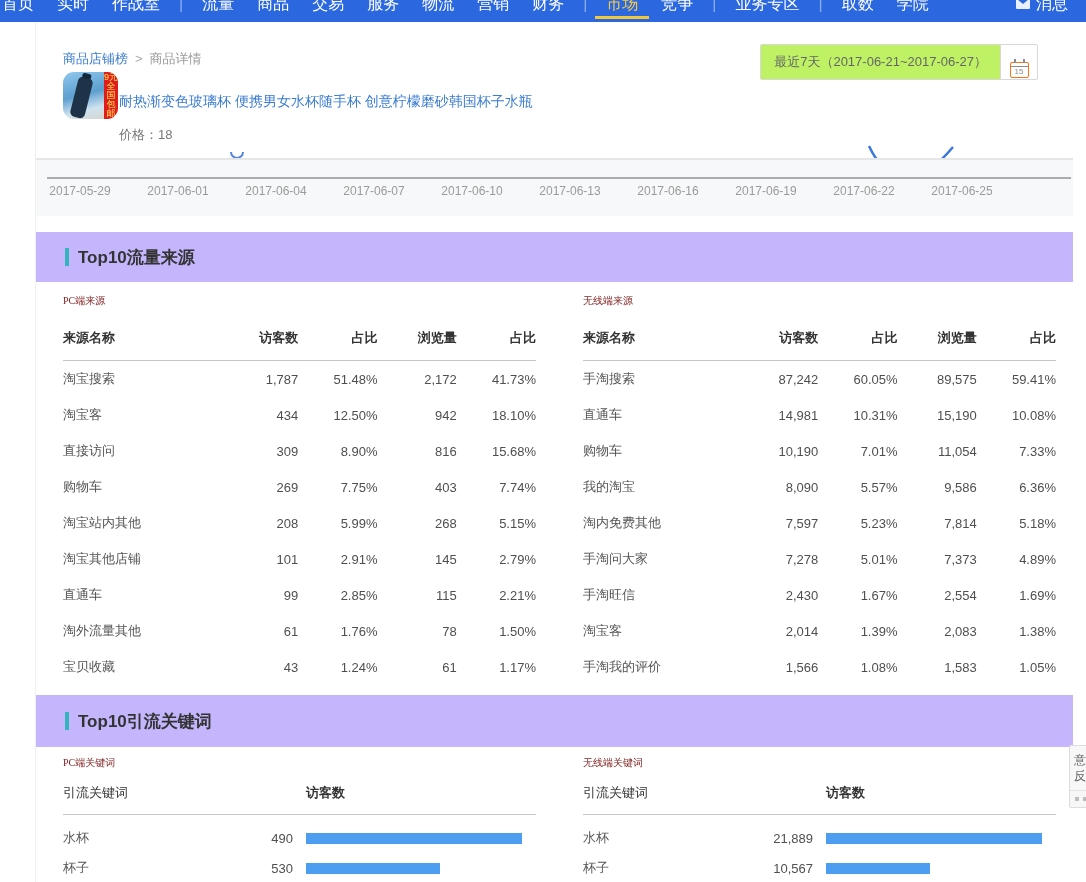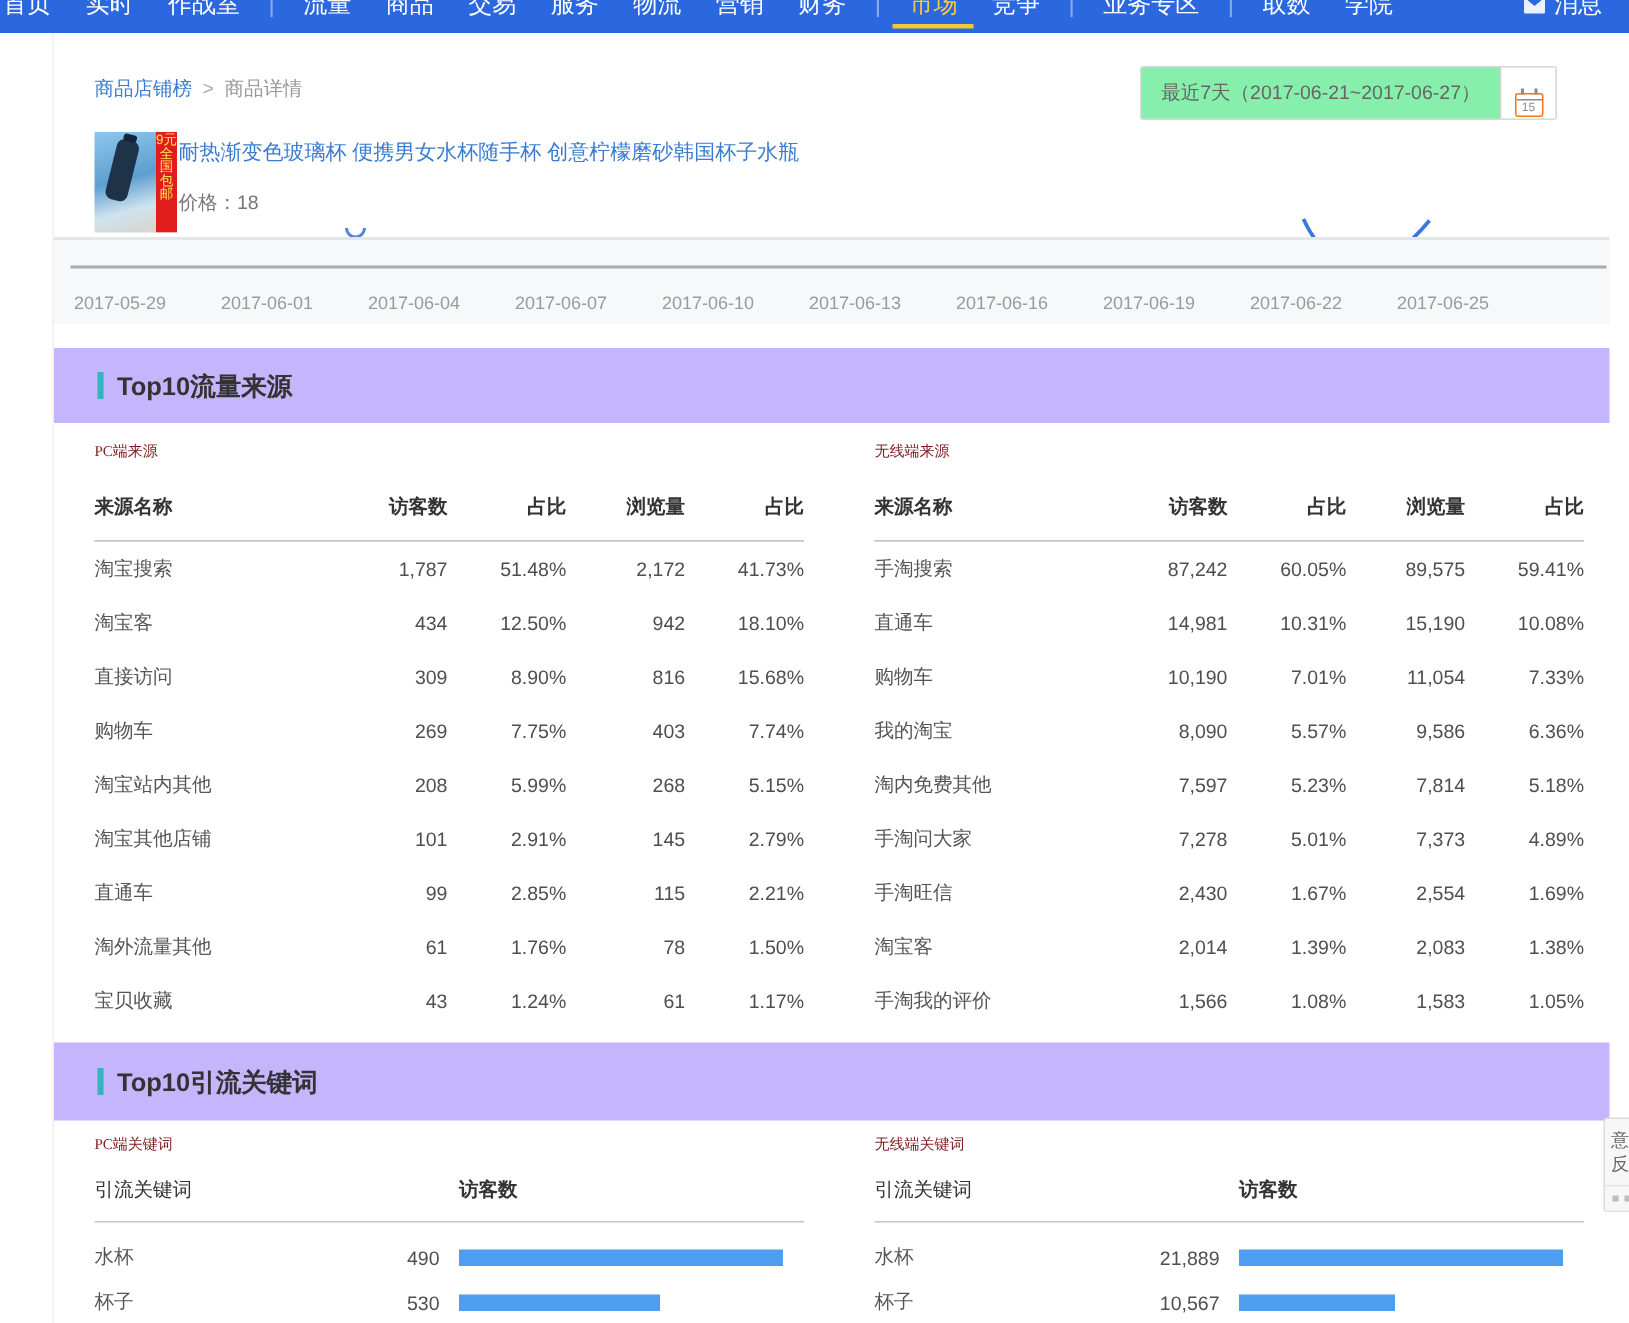--- a/index.html
+++ b/index.html
@@ -21,41 +21,41 @@
   .msg-icon{display:inline-block;width:14px;height:10px;background:#EAF0FF;border-radius:1px;position:relative;}
   .msg-icon::after{content:"";position:absolute;left:1px;top:0;border-left:6px solid transparent;border-right:6px solid transparent;border-top:5px solid #2B68DF;}
   
   .content{position:absolute;left:35px;top:22px;width:1037px;height:860px;background:#fff;border-left:1px solid #F0F0F0;}
   
   .breadcrumb{position:absolute;left:27px;top:28px;font-size:13px;}
   .crumb-link{color:#3A7CD2;text-decoration:none;cursor:pointer;}
   .crumb-sep{color:#aaa;margin:0 7px;}
   .crumb-cur{color:#999;}
   
-  .date-filter{position:absolute;top:22px;right:35px;height:34px;border:1px solid #D8D8D8;border-radius:2px;display:flex;align-items:stretch;background:#86efac;cursor:pointer;}
+  .date-filter{position:absolute;top:22px;right:35px;height:34px;border:1px solid #D8D8D8;border-radius:2px;display:flex;align-items:stretch;background:#bef264;cursor:pointer;}
   .date-label{padding:0 13px;font-size:13px;color:#666;display:flex;align-items:center;}
   .cal-btn{width:36px;border-left:1px solid #D8D8D8;display:flex;align-items:center;justify-content:center;background:#fff;}
   .cal-icon{display:inline-block;position:relative;width:17px;height:14px;border:1px solid #f97316;border-radius:2px;margin-top:15px;}
   .cal-icon::before{content:"";position:absolute;top:3px;left:0;right:0;height:1px;background:#8C8C8C;}
   .cal-ear{position:absolute;top:-4px;width:2px;height:4px;background:#8C8C8C;}
   .cal-ear.e1{left:3px;}.cal-ear.e2{right:3px;}
   .cal-num{position:absolute;bottom:0;left:0;width:100%;text-align:center;font-size:8px;color:#8C8C8C;line-height:10px;}
   
-  .thumb{position:absolute;left:27px;top:66px;width:55px;height:67px;border-radius:0;overflow:hidden;
+  .thumb{position:absolute;left:27px;top:50px;width:55px;height:47px;border-radius:11px;overflow:hidden;
     background:linear-gradient(165deg,#8FC7EC 0%,#5D9FD0 45%,#CFE3EF 72%,#D8D2C4 100%);}
   .thumb .bottle{position:absolute;left:11px;top:5px;width:15px;height:41px;background:#1E3348;border-radius:5px;transform:rotate(14deg);}
   .thumb .bottle::before{content:"";position:absolute;left:3px;top:-4px;width:9px;height:5px;background:#16263a;border-radius:2px;}
   .thumb .badge{position:absolute;right:0;top:0;width:14px;height:100%;background:#DF1D1C;color:#FFE84D;
     font-size:9px;line-height:9px;text-align:center;word-break:break-all;padding-top:1px;box-sizing:border-box;}
   .prod-title{position:absolute;left:83px;top:71px;font-size:14px;color:#3A7CD2;text-decoration:none;cursor:pointer;}
   .prod-price{position:absolute;left:83px;top:104px;font-size:13px;color:#777;}
   
   .chart-band{position:absolute;left:0;top:136px;width:100%;height:56px;background:#F7F8F9;border-top:2px solid #E4E6E8;}
   .axis-line{position:absolute;left:11px;right:2px;top:17px;height:2px;background:#ACACAC;}
-  .dates{position:absolute;left:-5px;top:35px;display:flex;align-items:flex-end;}
+  .dates{position:absolute;left:-5px;top:24px;display:flex;align-items:flex-end;}
   .date-tick{width:98px;text-align:center;font-size:12px;color:#9A9A9A;}
   .chart-frag{position:absolute;left:0;top:100px;width:1037px;height:92px;pointer-events:none;}
   
   .section-band{position:absolute;left:0;width:100%;height:50px;background:#c4b5fd;display:flex;align-items:center;}
   .band1{top:210px;}
   .band2{top:673px;height:52px;}
   .accent{width:4px;height:18px;background:#33B5BE;margin-left:29px;}
   .section-title{margin-left:9px;font-size:17px;font-weight:bold;color:#333;}
   
   .panel{position:absolute;width:473px;}

